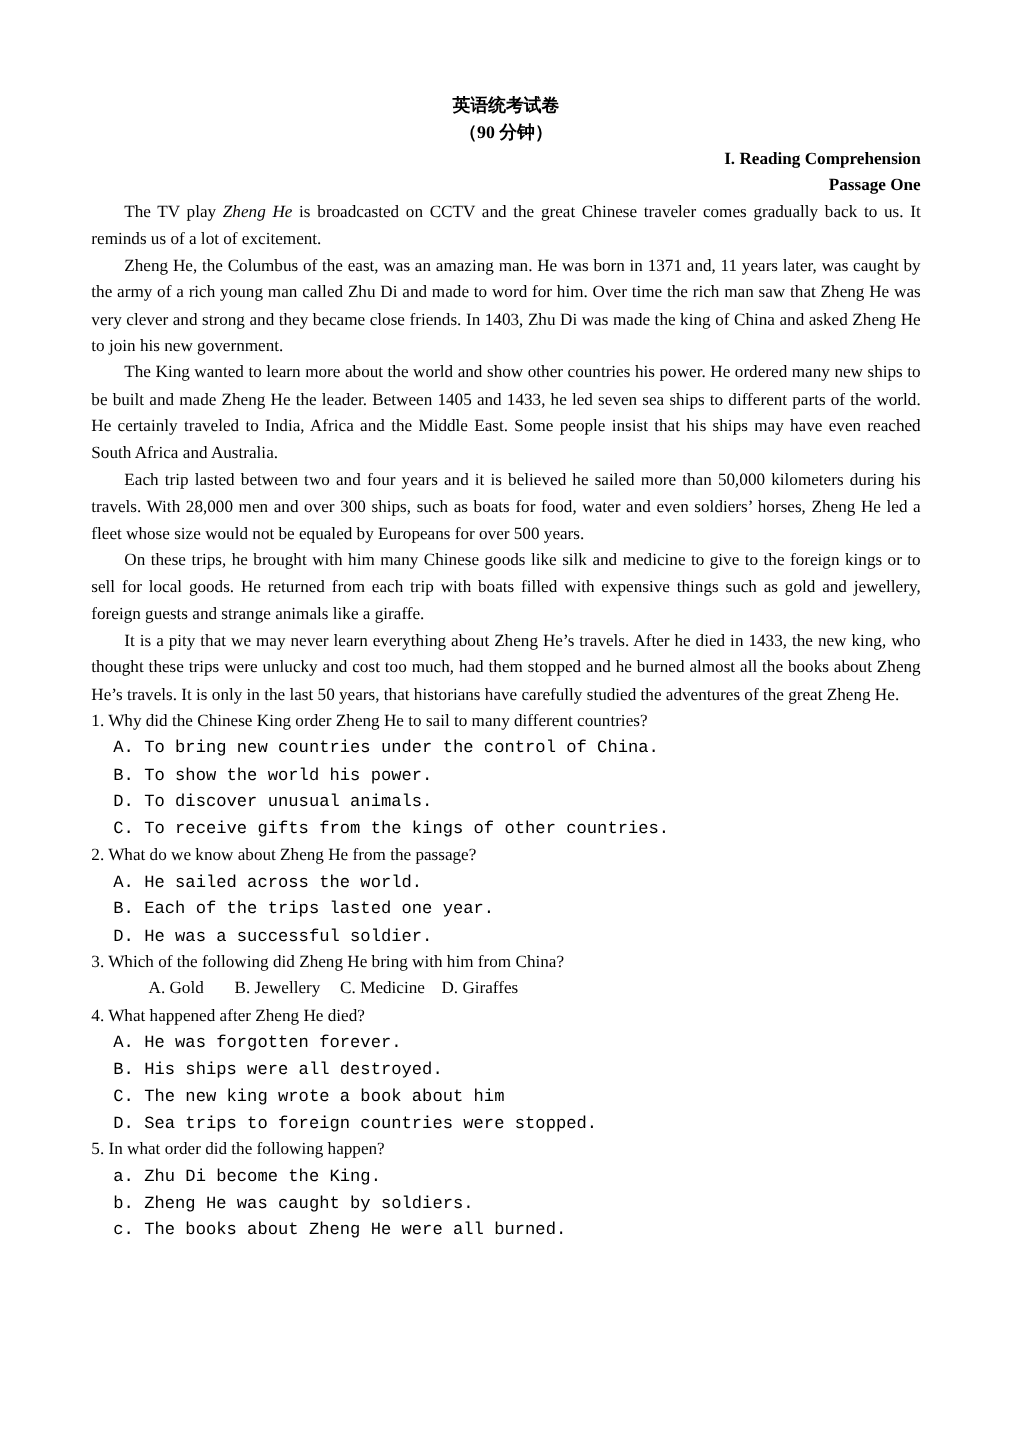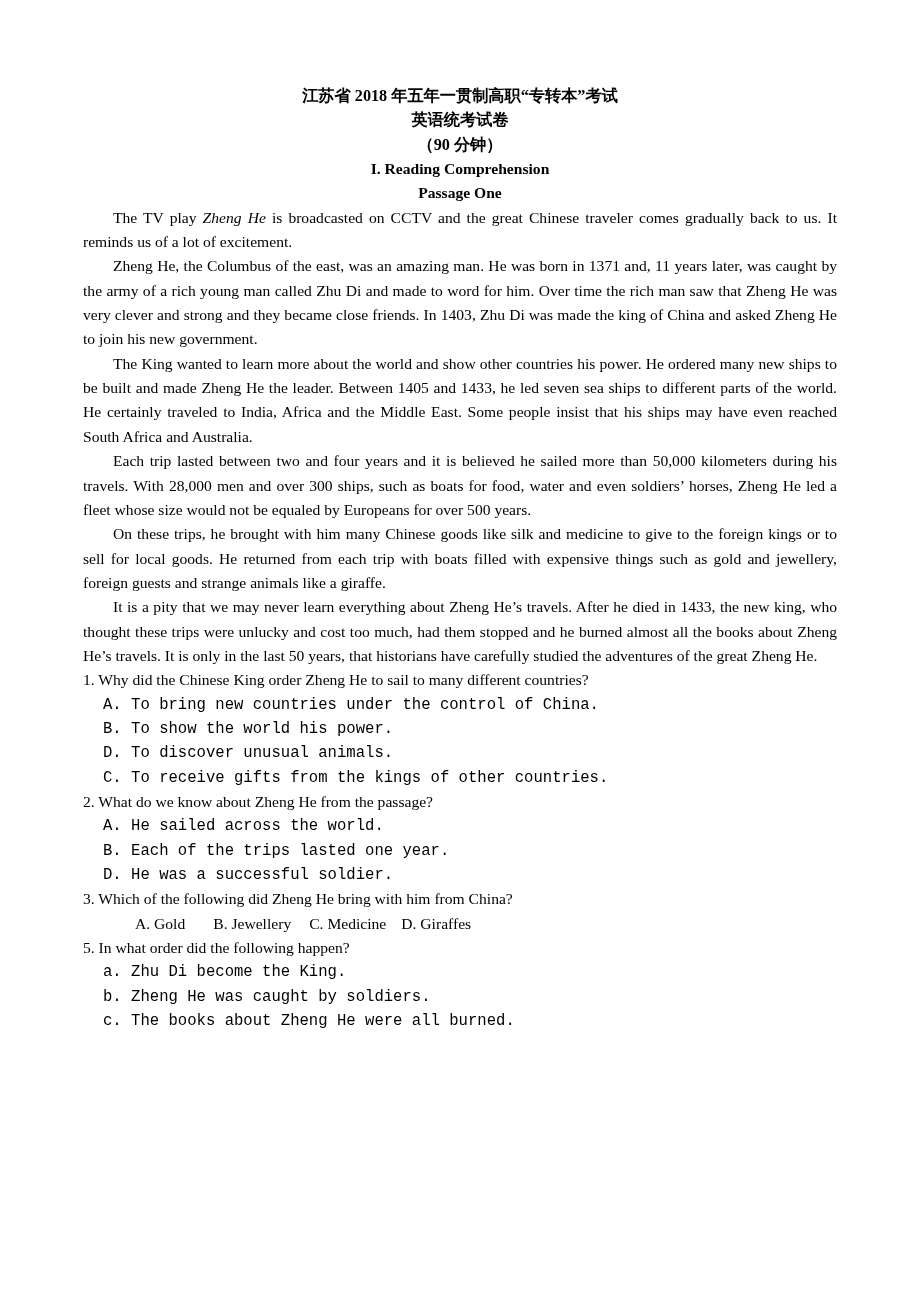--- a/index.html
+++ b/index.html
@@ -15,41 +15,40 @@
     line-height: 24.35px;
     color: #000000;
   }
   .title-line {
     text-align: center;
     font-weight: bold;
     font-size: 16.2px;
   }
   .section-heading {
     font-weight: bold;
-    text-align: center;
+    text-align: right;
   }
   .para {
     margin: 0;
     text-align: justify;
     text-indent: 30px;
   }
   .q-stem { margin: 0; text-align: left; }
   .q-option { margin: 0; padding-left: 20px; text-align: left; font-family: Liberation Mono, monospace; }
   .inline-opts { margin: 0; padding-left: 20px; }
   .inline-opts .opt-a { margin-right: 28px; margin-left: 32px; }
   .inline-opts .opt-b { margin-right: 18px; }
   .inline-opts .opt-c { margin-right: 15px; }
   i { font-style: italic; }
 </style>
 </head>
 <body>
 
 <div class="page">
 
-  <div class="title-line">江苏省 2018 年五年一贯制高职“专转本”考试</div>
   <div class="title-line">英语统考试卷</div>
   <div class="title-line">（90 分钟）</div>
 
   <div class="section-heading">I. Reading Comprehension</div>
   <div class="section-heading">Passage One</div>
 
   <p class="para"><span>The TV play </span><i>Zheng He</i><span> is broadcasted on CCTV and the great Chinese traveler comes gradually back to us. It reminds us of a lot of excitement.</span></p>
 
   <p class="para">Zheng He, the Columbus of the east, was an amazing man. He was born in 1371 and, 11 years later, was caught by the army of a rich young man called Zhu Di and made to word for him. Over time the rich man saw that Zheng He was very clever and strong and they became close friends. In 1403, Zhu Di was made the king of China and asked Zheng He to join his new government.</p>
   <p class="para">The King wanted to learn more about the world and show other countries his power. He ordered many new ships to be built and made Zheng He the leader. Between 1405 and 1433, he led seven sea ships to different parts of the world. He certainly traveled to India, Africa and the Middle East. Some people insist that his ships may have even reached South Africa and Australia.</p>
@@ -70,20 +69,27 @@
     <p class="q-option">A. He sailed across the world.</p>
     <p class="q-option">B. Each of the trips lasted one year.</p>
     <p class="q-option">D. He was a successful soldier.</p>
   </div>
 
   <div>
     <p class="q-stem">3. Which of the following did Zheng He bring with him from China?</p>
     <p class="inline-opts"><span class="opt-a">A. Gold</span><span class="opt-b">B. Jewellery</span><span class="opt-c">C. Medicine</span><span>D. Giraffes</span></p>
   </div>
 
+  <div>
+    <p class="q-stem">4. What happened after Zheng He died?</p>
+    <p class="q-option">A. He was forgotten forever.</p>
+    <p class="q-option">B. His ships were all destroyed.</p>
+    <p class="q-option">C. The new king wrote a book about him</p>
+    <p class="q-option">D. Sea trips to foreign countries were stopped.</p>
+  </div>
 
   <div>
     <p class="q-stem">5. In what order did the following happen?</p>
     <p class="q-option">a. Zhu Di become the King.</p>
     <p class="q-option">b. Zheng He was caught by soldiers.</p>
     <p class="q-option">c. The books about Zheng He were all burned.</p>
   </div>
 
 </div>
 

